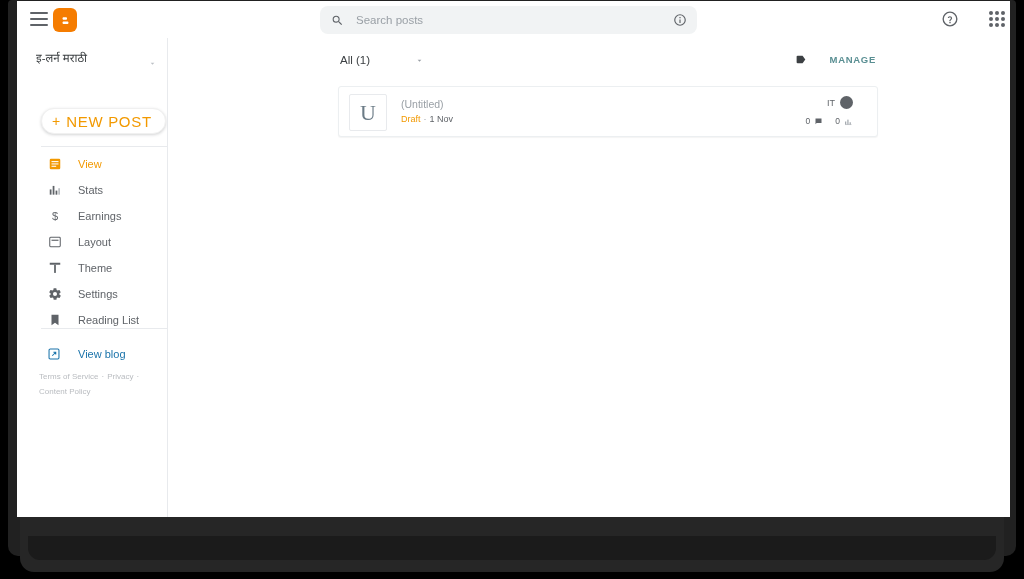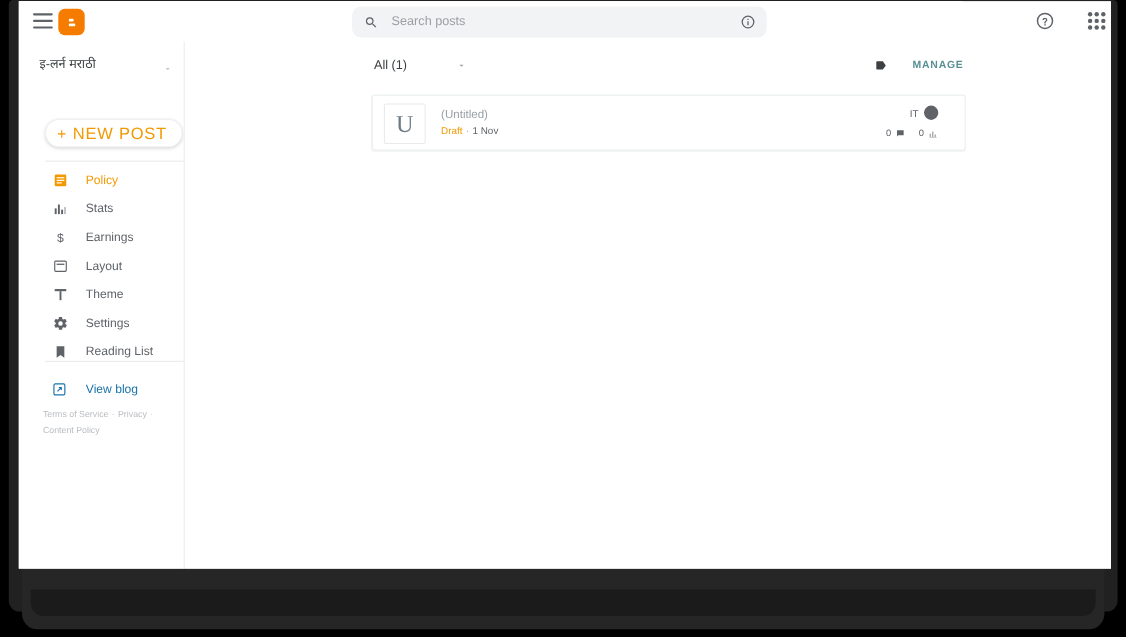--- a/index.html
+++ b/index.html
@@ -407,21 +407,21 @@
 
         <div class="nav-item active">
           <span class="nav-icon">
             <svg width="14" height="14" viewBox="0 0 24 24">
               <rect x="3" y="3" width="18" height="18" rx="2" fill="#f29900"></rect>
               <rect x="6" y="7" width="12" height="1.8" fill="#ffffff"></rect>
               <rect x="6" y="11" width="12" height="1.8" fill="#ffffff"></rect>
               <rect x="6" y="15" width="8" height="1.8" fill="#ffffff"></rect>
             </svg>
           </span>
-          <span class="nav-label">Policy</span>
+          <span class="nav-label">View</span>
         </div>
 
         <div class="nav-item">
           <span class="nav-icon">
             <svg width="14" height="14" viewBox="0 0 24 24">
               <rect x="3" y="11" width="3" height="9" fill="#5f6368"></rect>
               <rect x="8" y="5" width="3" height="15" fill="#5f6368"></rect>
               <rect x="13" y="13" width="3" height="7" fill="#5f6368"></rect>
               <rect x="18" y="9" width="2" height="11" fill="#9aa0a6"></rect>
             </svg>

